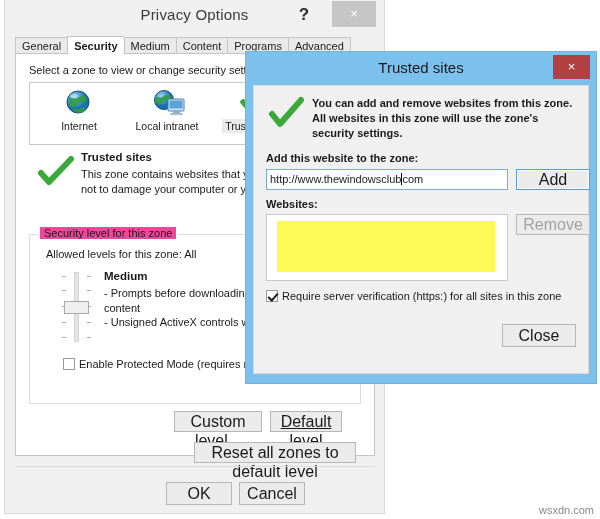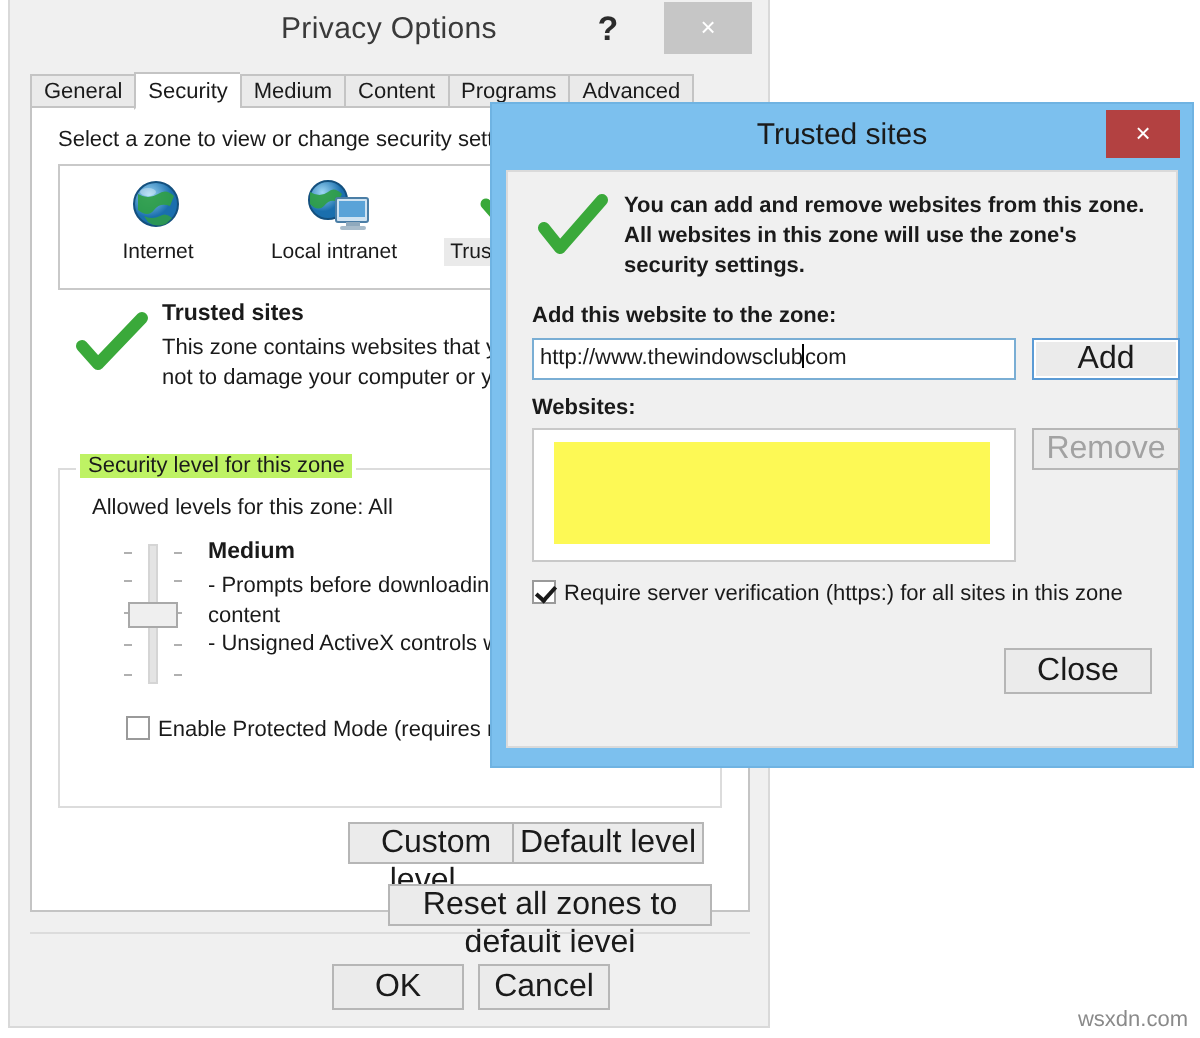--- a/index.html
+++ b/index.html
@@ -91,21 +91,21 @@
     color: #1a1a1a;
     box-sizing: border-box;
     white-space: nowrap;
   }
   .tab:last-child { border-right: 1px solid #c4c4c4; }
   .tab.active {
     background: #ffffff;
     height: 19px;
     line-height: 19px;
     border-bottom: 1px solid #ffffff;
-    font-weight: normal;
+    font-weight: bold;
     margin-bottom: -1px;
     position: relative;
     z-index: 3;
   }
 
   #tabpanel {
     position: absolute;
     left: 10px;
     top: 53px;
     width: 360px;
@@ -190,21 +190,21 @@
   #seclevel-group .gtop-l {
     position: absolute; left: 0; top: 0; width: 8px; height: 1px; background: #dcdcdc;
   }
   #seclevel-group .gtop-r {
     position: absolute; left: 148px; top: 0; right: 0; height: 1px; background: #dcdcdc;
   }
   #seclevel-legend {
     position: absolute;
     left: 10px;
     top: -7px;
-    background: #bef264;
+    background: #ec4899;
     padding: 0 4px;
     font-size: 11px;
   }
   #allowed-levels {
     position: absolute;
     left: 16px;
     top: 14px;
     font-size: 11px;
   }
 
@@ -294,21 +294,21 @@
     text-align: center;
     box-sizing: border-box;
     height: 21px;
     line-height: 19px;
     font-family: "Liberation Sans", sans-serif;
   }
   .winbtn.disabled { color: #a2a2a2; }
   .winbtn.focus { border: 1px solid #5b9bd5; box-shadow: inset 0 0 0 1px #ffffff; }
 
   #btn-custom { left: 158px; top: 357px; width: 88px; }
-  #btn-defaultlevel { left: 240px; top: 357px; width: 96px; }
+  #btn-defaultlevel { left: 254px; top: 357px; width: 72px; text-decoration: underline; }
   #btn-resetall { left: 178px; top: 388px; width: 162px; }
 
   #io-footer-sep {
     position: absolute;
     left: 10px;
     top: 466px;
     width: 360px;
     height: 1px;
     background: #dcdcdc;
   }

